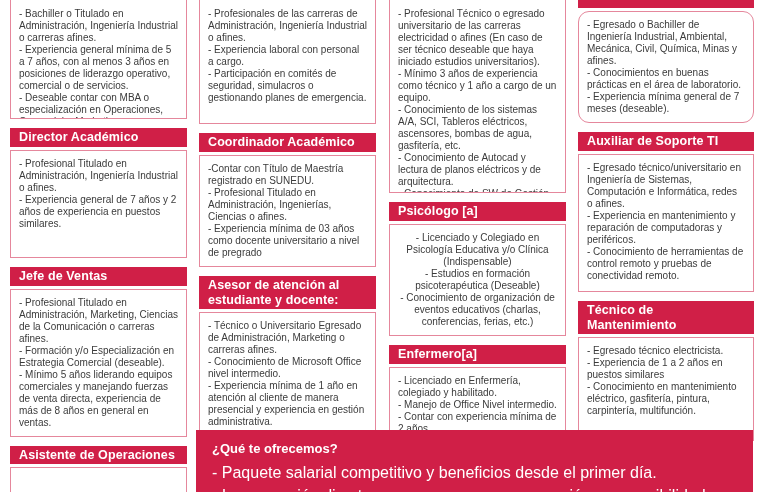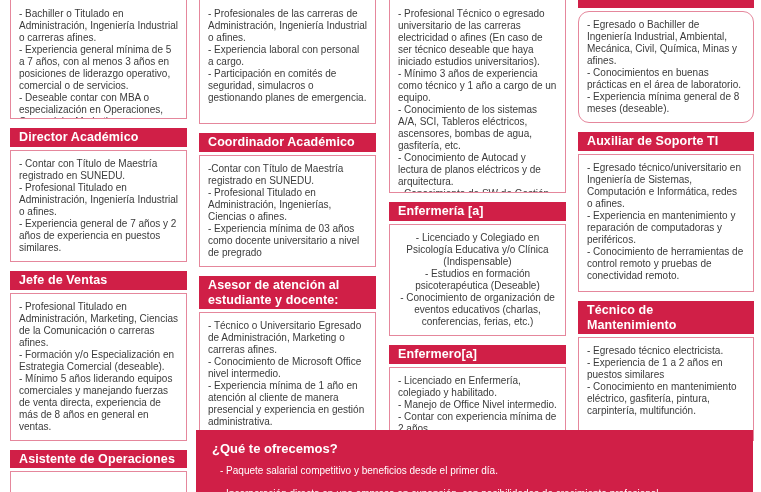--- a/index.html
+++ b/index.html
@@ -41,40 +41,39 @@
   #col3 .card:nth-child(3) .card-body{min-height:60px;}
   #col4 .card:nth-child(2) .card-body{min-height:122px;}
   #col4 .card:nth-child(3) .card-body{min-height:88px;padding-left:8px;}
   #col1 .card:nth-child(4) .card-body{min-height:60px;}
 
   .offer{
     position:absolute;left:196px;top:430px;width:557px;height:90px;
     background:#d01f47;color:#ffffff;padding:11px 16px;box-sizing:border-box;
   }
   .offer-title{font-weight:bold;font-size:13px;margin:0 0 5px 0;}
-  .offer-item{font-size:10px;line-height:1.45;margin:8px;}
+  .offer-item{font-size:16px;line-height:1.45;margin:0;}
 </style>
 </head>
 <body>
 
 <div class="page">
   <div class="col" id="col1">
   <section class="card">
 
     <div class="card-body cut-top">
           <div class="req-line">- Bachiller o Titulado en Administración, Ingeniería Industrial o carreras afines.</div>
           <div class="req-line">- Experiencia general mínima de 5 a 7 años, con al menos 3 años en posiciones de liderazgo operativo, comercial o de servicios.</div>
           <div class="req-line">- Deseable contar con MBA o especialización en Operaciones, Comercial o Marketing.</div>
         </div>
   </section>
 
   <section class="card">
     <header class="card-header">Director Académico</header>
     <div class="card-body">
-          <div class="req-line">- Contar con Título de Maestría registrado en SUNEDU.</div>
           <div class="req-line">- Profesional Titulado en Administración, Ingeniería Industrial o afines.</div>
           <div class="req-line">- Experiencia general de 7 años y 2 años de experiencia en puestos similares.</div>
         </div>
   </section>
 
   <section class="card">
     <header class="card-header">Jefe de Ventas</header>
     <div class="card-body">
           <div class="req-line">- Profesional Titulado en Administración, Marketing, Ciencias de la Comunicación o carreras afines.</div>
           <div class="req-line">- Formación y/o Especialización en Estrategia Comercial (deseable).</div>
@@ -121,21 +120,21 @@
     <div class="card-body cut-top">
           <div class="req-line">- Profesional Técnico o egresado universitario de las carreras electricidad o afines (En caso de ser técnico deseable que haya iniciado estudios universitarios).</div>
           <div class="req-line">- Mínimo 3 años de experiencia como técnico y 1 año a cargo de un equipo.</div>
           <div class="req-line">- Conocimiento de los sistemas A/A, SCI, Tableros eléctricos, ascensores, bombas de agua, gasfitería, etc.</div>
           <div class="req-line">- Conocimiento de Autocad y lectura de planos eléctricos y de arquitectura.</div>
           <div class="req-line">- Conocimiento de SW de Gestión de Mantenimiento (Deseable Consuman, Fracttal o similares).</div>
         </div>
   </section>
 
   <section class="card">
-    <header class="card-header">Enfermería [a]</header>
+    <header class="card-header">Psicólogo [a]</header>
     <div class="card-body">
           <div class="req-line">- Licenciado y Colegiado en Psicología Educativa y/o Clínica (Indispensable)</div>
           <div class="req-line">- Estudios en formación psicoterapéutica (Deseable)</div>
           <div class="req-line">- Conocimiento de organización de eventos educativos (charlas, conferencias, ferias, etc.)</div>
         </div>
   </section>
 
   <section class="card">
     <header class="card-header">Enfermero[a]</header>
     <div class="card-body">
@@ -144,21 +143,21 @@
           <div class="req-line">- Contar con experiencia mínima de 2 años.</div>
         </div>
   </section>
 </div>
   <div class="col" id="col4">
   <section class="card">
     <header class="card-header cut"></header>
     <div class="card-body">
           <div class="req-line">- Egresado o Bachiller de Ingeniería Industrial, Ambiental, Mecánica, Civil, Química, Minas y afines.</div>
           <div class="req-line">- Conocimientos en buenas prácticas en el área de laboratorio.</div>
-          <div class="req-line">- Experiencia mínima general de 8 meses (deseable).</div>
+          <div class="req-line">- Experiencia mínima general de 7 meses (deseable).</div>
         </div>
   </section>
 
   <section class="card">
     <header class="card-header">Auxiliar de Soporte TI</header>
     <div class="card-body">
           <div class="req-line">- Egresado técnico/universitario en Ingeniería de Sistemas, Computación e Informática, redes o afines.</div>
           <div class="req-line">- Experiencia en mantenimiento y reparación de computadoras y periféricos.</div>
           <div class="req-line">- Conocimiento de herramientas de control remoto y pruebas de conectividad remoto.</div>
         </div>

